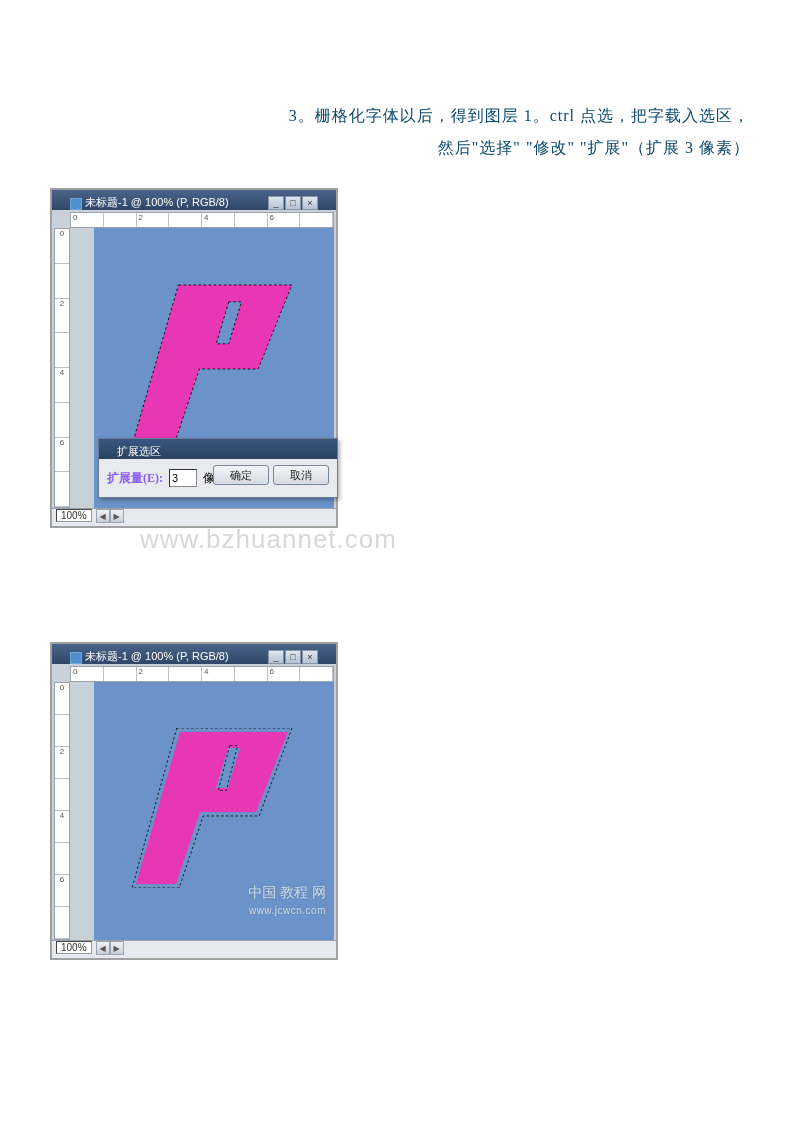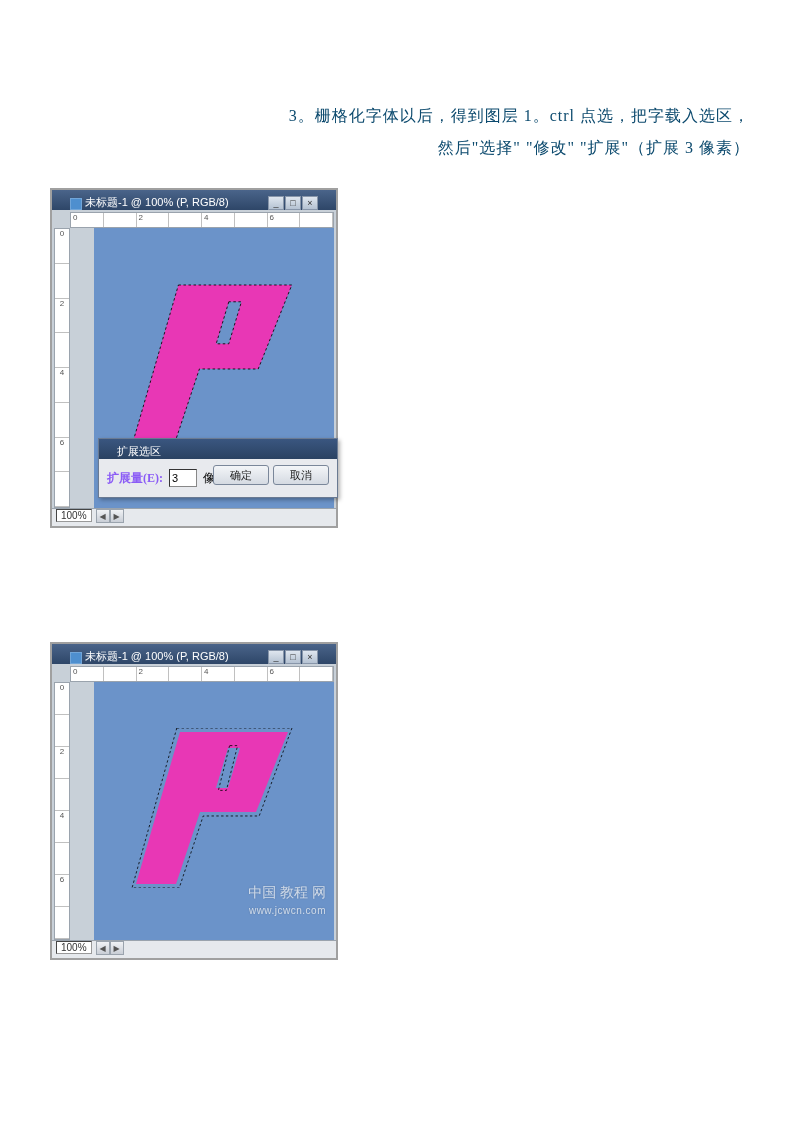--- a/index.html
+++ b/index.html
@@ -280,20 +280,21 @@
             <span>确定</span>
           </div>
         <div class="dbtn">
             <span>取消</span>
           </div>
       </div>
     </div>
   </div>
 
   
+  <div class="watermark1">www.bzhuannet.com</div>
 
   
   <div class="section2">
 
     
     <div class="figure">
       <div class="window" style="width:288px; height:318px;">
         <div class="titlebar dark">
           <span class="icon-doc"></span>
           <span class="title-text">未标题-1 @ 100% (P, RGB/8)</span>

